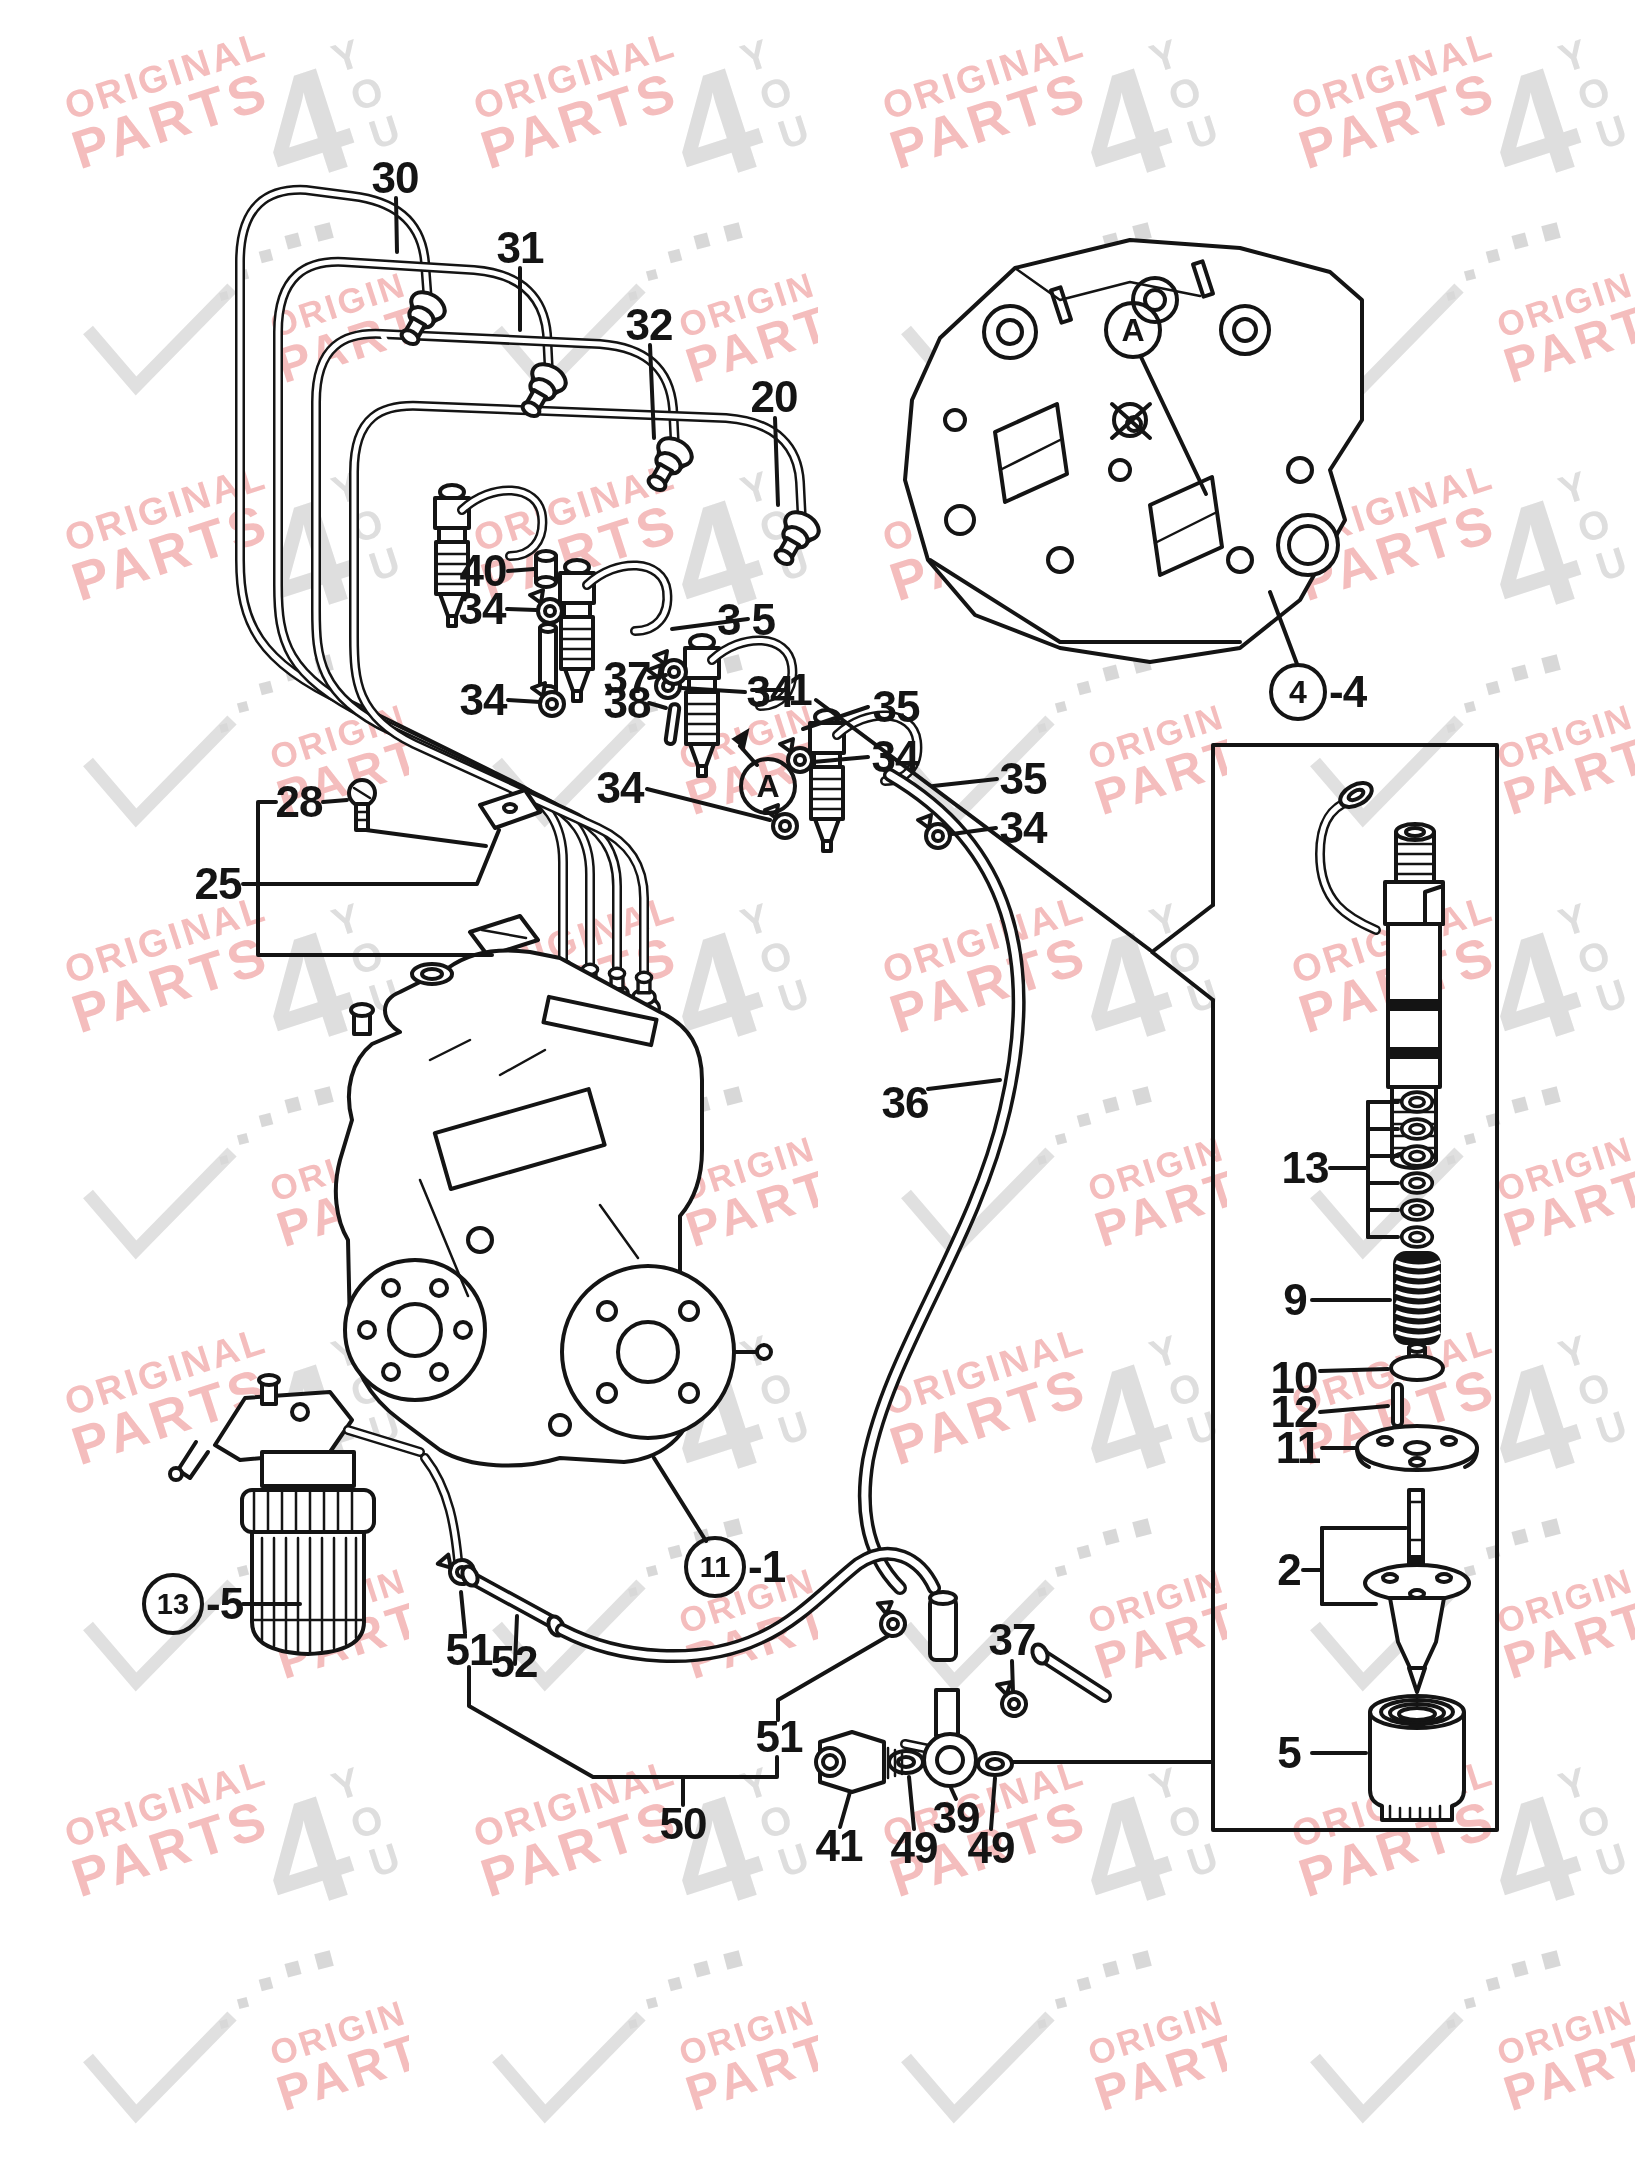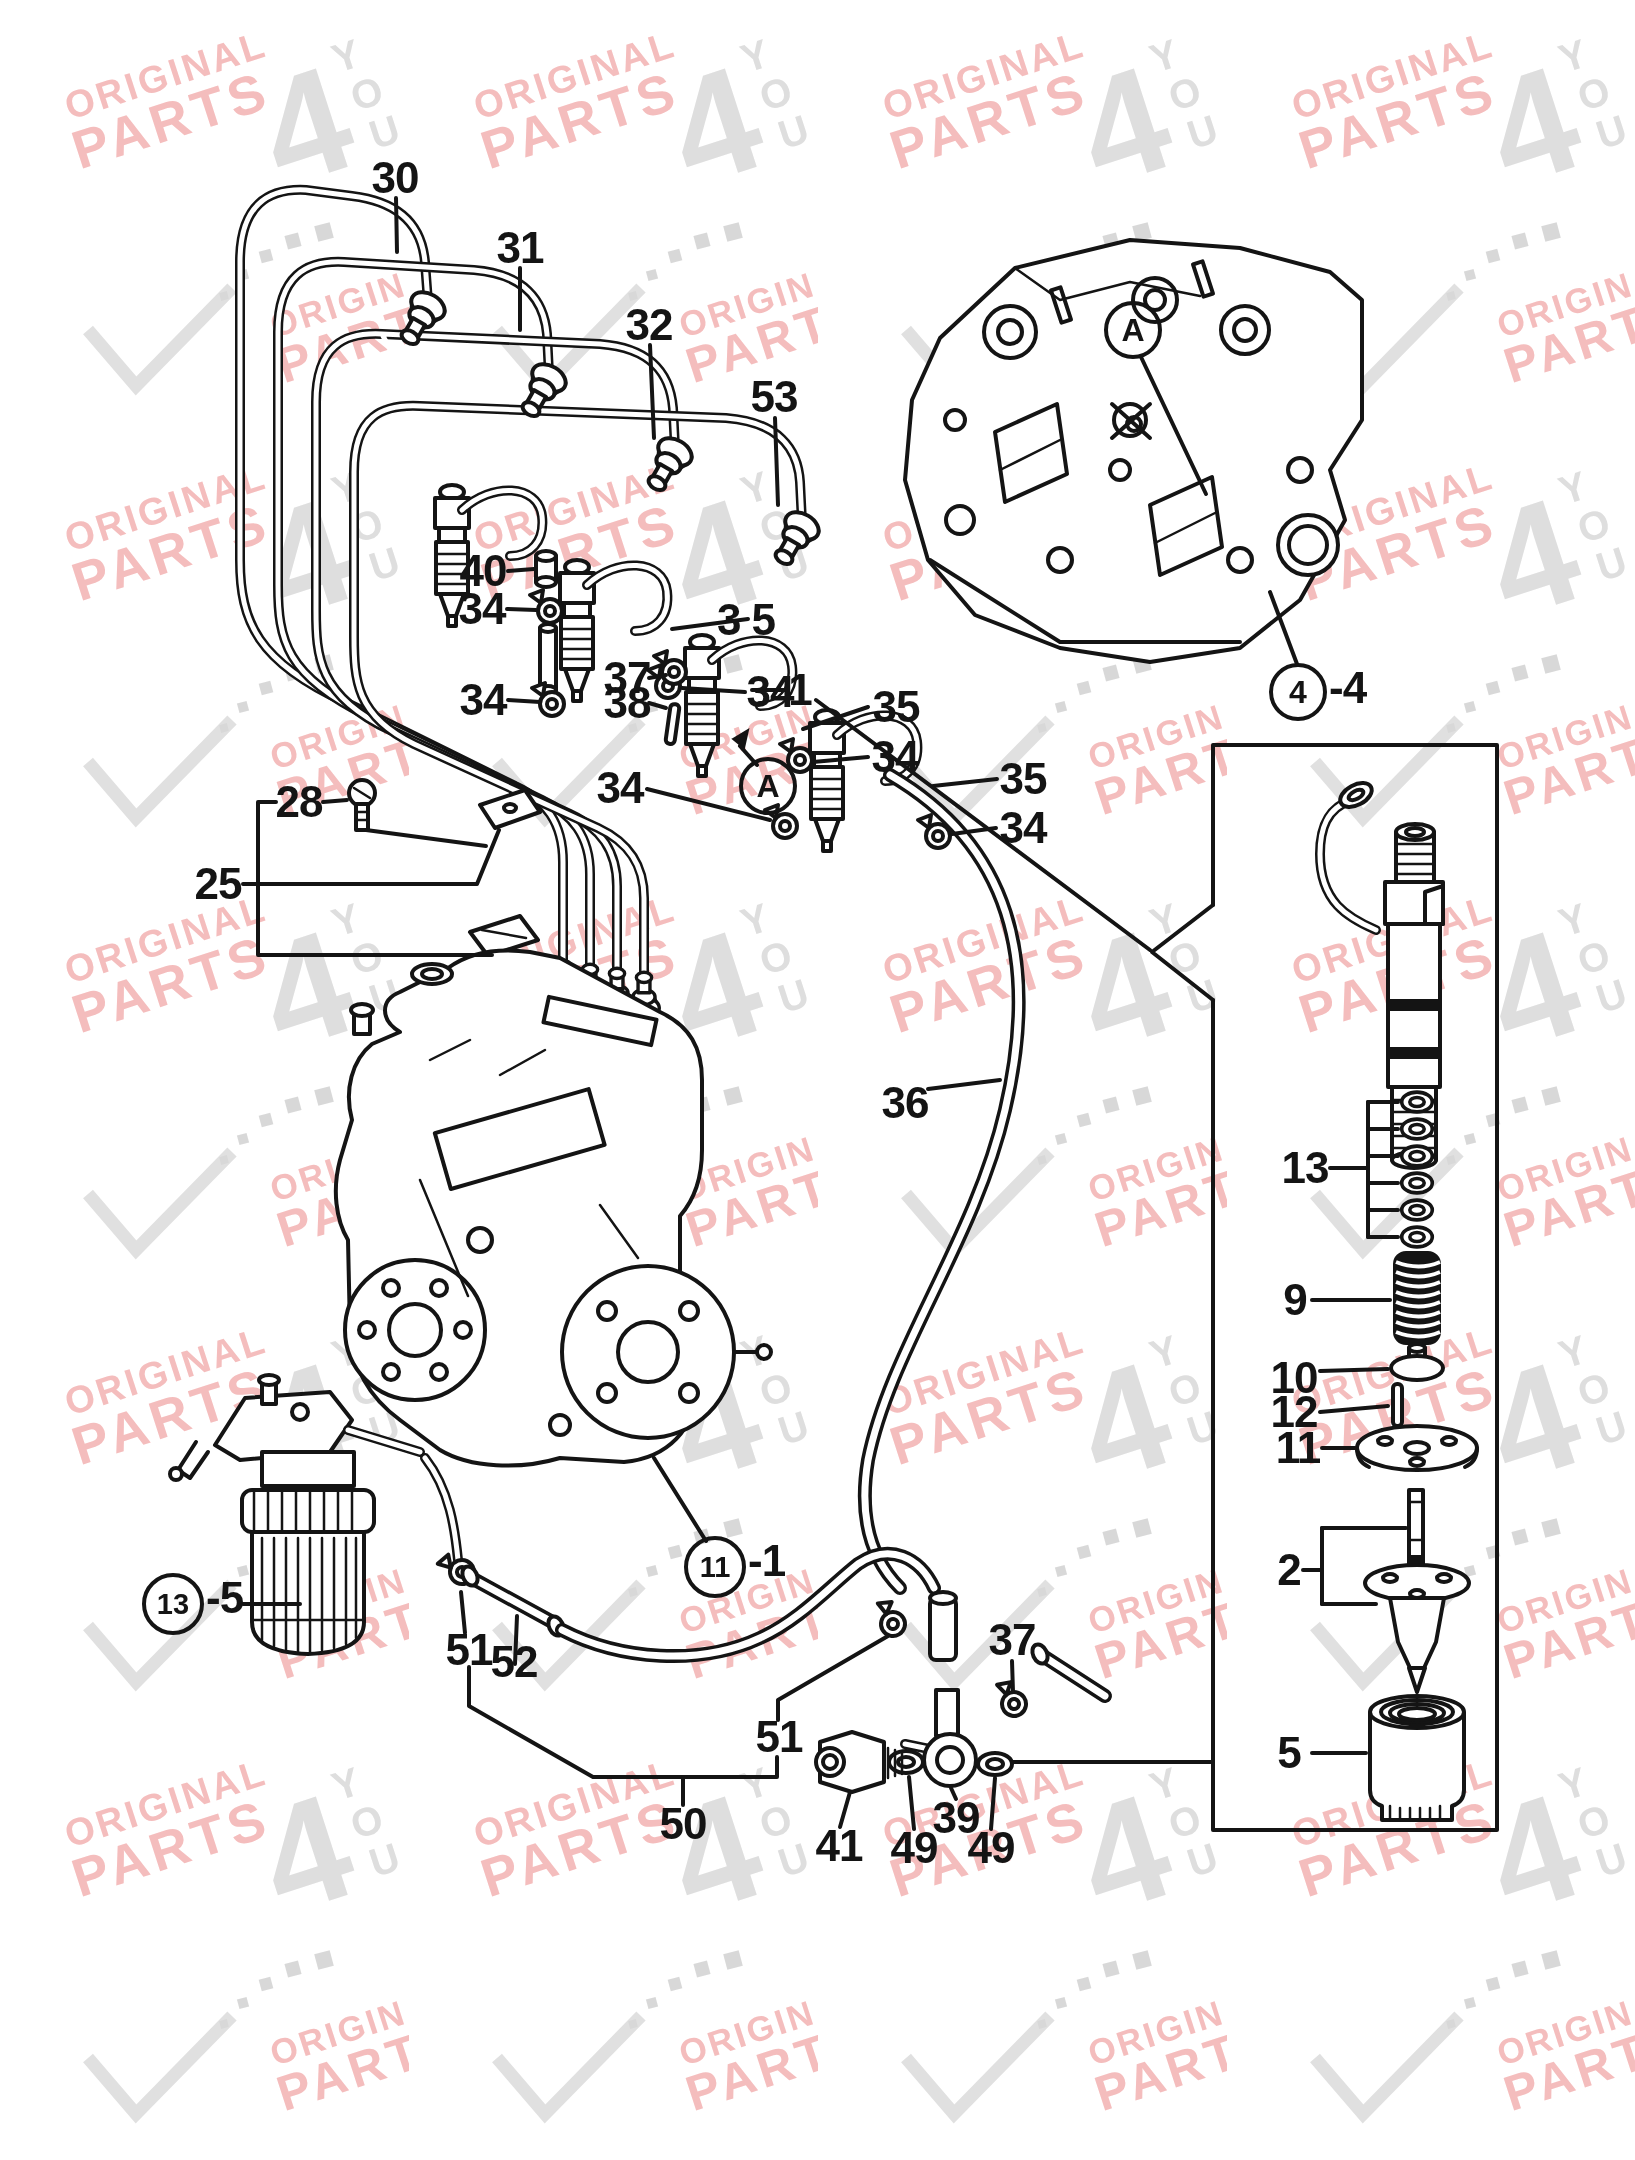--- a/index.html
+++ b/index.html
@@ -1,20 +1,20 @@
 <!DOCTYPE html>
 <html><head>
 <meta charset="utf-8">
 <style>
   html,body{margin:0;padding:0;background:#fff;}
   #page{position:relative;width:1635px;height:2160px;background:#fff;overflow:hidden;
         font-family:"Liberation Sans",sans-serif;}
   #art{position:absolute;left:0;top:0;z-index:1;}
   #labels{position:absolute;left:0;top:0;width:1635px;height:2160px;z-index:2;pointer-events:none;}
-  .plabel{position:absolute;display:flex;align-items:flex-start;gap:2px;
+  .plabel{position:absolute;display:flex;align-items:center;gap:2px;
           font:700 44px "Liberation Sans",sans-serif;color:#141414;white-space:pre;
           letter-spacing:-1px;}
   .plabel.center{transform:translate(-50%,-50%);}
   .plabel.row{transform:translateY(-50%);}
   .circ{display:flex;align-items:center;justify-content:center;flex:none;
         width:50px;height:50px;border:4px solid #141414;border-radius:50%;
         font-size:32px;letter-spacing:0;}
   .circ.wide{width:54px;height:54px;font-size:29px;}
   
   .ln{fill:none;stroke:#141414;stroke-width:4;stroke-linecap:round;stroke-linejoin:round;}
@@ -439,21 +439,21 @@
     <line x1="914" y1="1829" x2="909" y2="1777"></line>
     <line x1="956" y1="1799" x2="951" y2="1788"></line>
     <line x1="991" y1="1829" x2="995" y2="1778"></line>
   </g>
 </svg>
 
 <div id="labels">
       <div class="plabel center" style="left: 395px; top: 178px;"><span class="txt">30</span></div>
       <div class="plabel center" style="left: 520px; top: 248px;"><span class="txt">31</span></div>
       <div class="plabel center" style="left: 649px; top: 325px;"><span class="txt">32</span></div>
-      <div class="plabel center" style="left: 774px; top: 397px;"><span class="txt">53</span></div>
+      <div class="plabel center" style="left: 774px; top: 397px;"><span class="txt">20</span></div>
       <div class="plabel center" style="left: 483px; top: 571px;"><span class="txt">40</span></div>
       <div class="plabel center" style="left: 482px; top: 609px;"><span class="txt">34</span></div>
       <div class="plabel center" style="left: 483px; top: 700px;"><span class="txt">34</span></div>
       <div class="plabel center" style="left: 746px; top: 620px;"><span class="txt">3 5</span></div>
       <div class="plabel center" style="left: 770px; top: 692px;"><span class="txt">34</span></div>
       <div class="plabel center" style="left: 896px; top: 707px;"><span class="txt">35</span></div>
       <div class="plabel center" style="left: 895px; top: 757px;"><span class="txt">34</span></div>
       <div class="plabel center" style="left: 620px; top: 788px;"><span class="txt">34</span></div>
       <div class="plabel center" style="left: 1023px; top: 779px;"><span class="txt">35</span></div>
       <div class="plabel center" style="left: 1023px; top: 828px;"><span class="txt">34</span></div>

